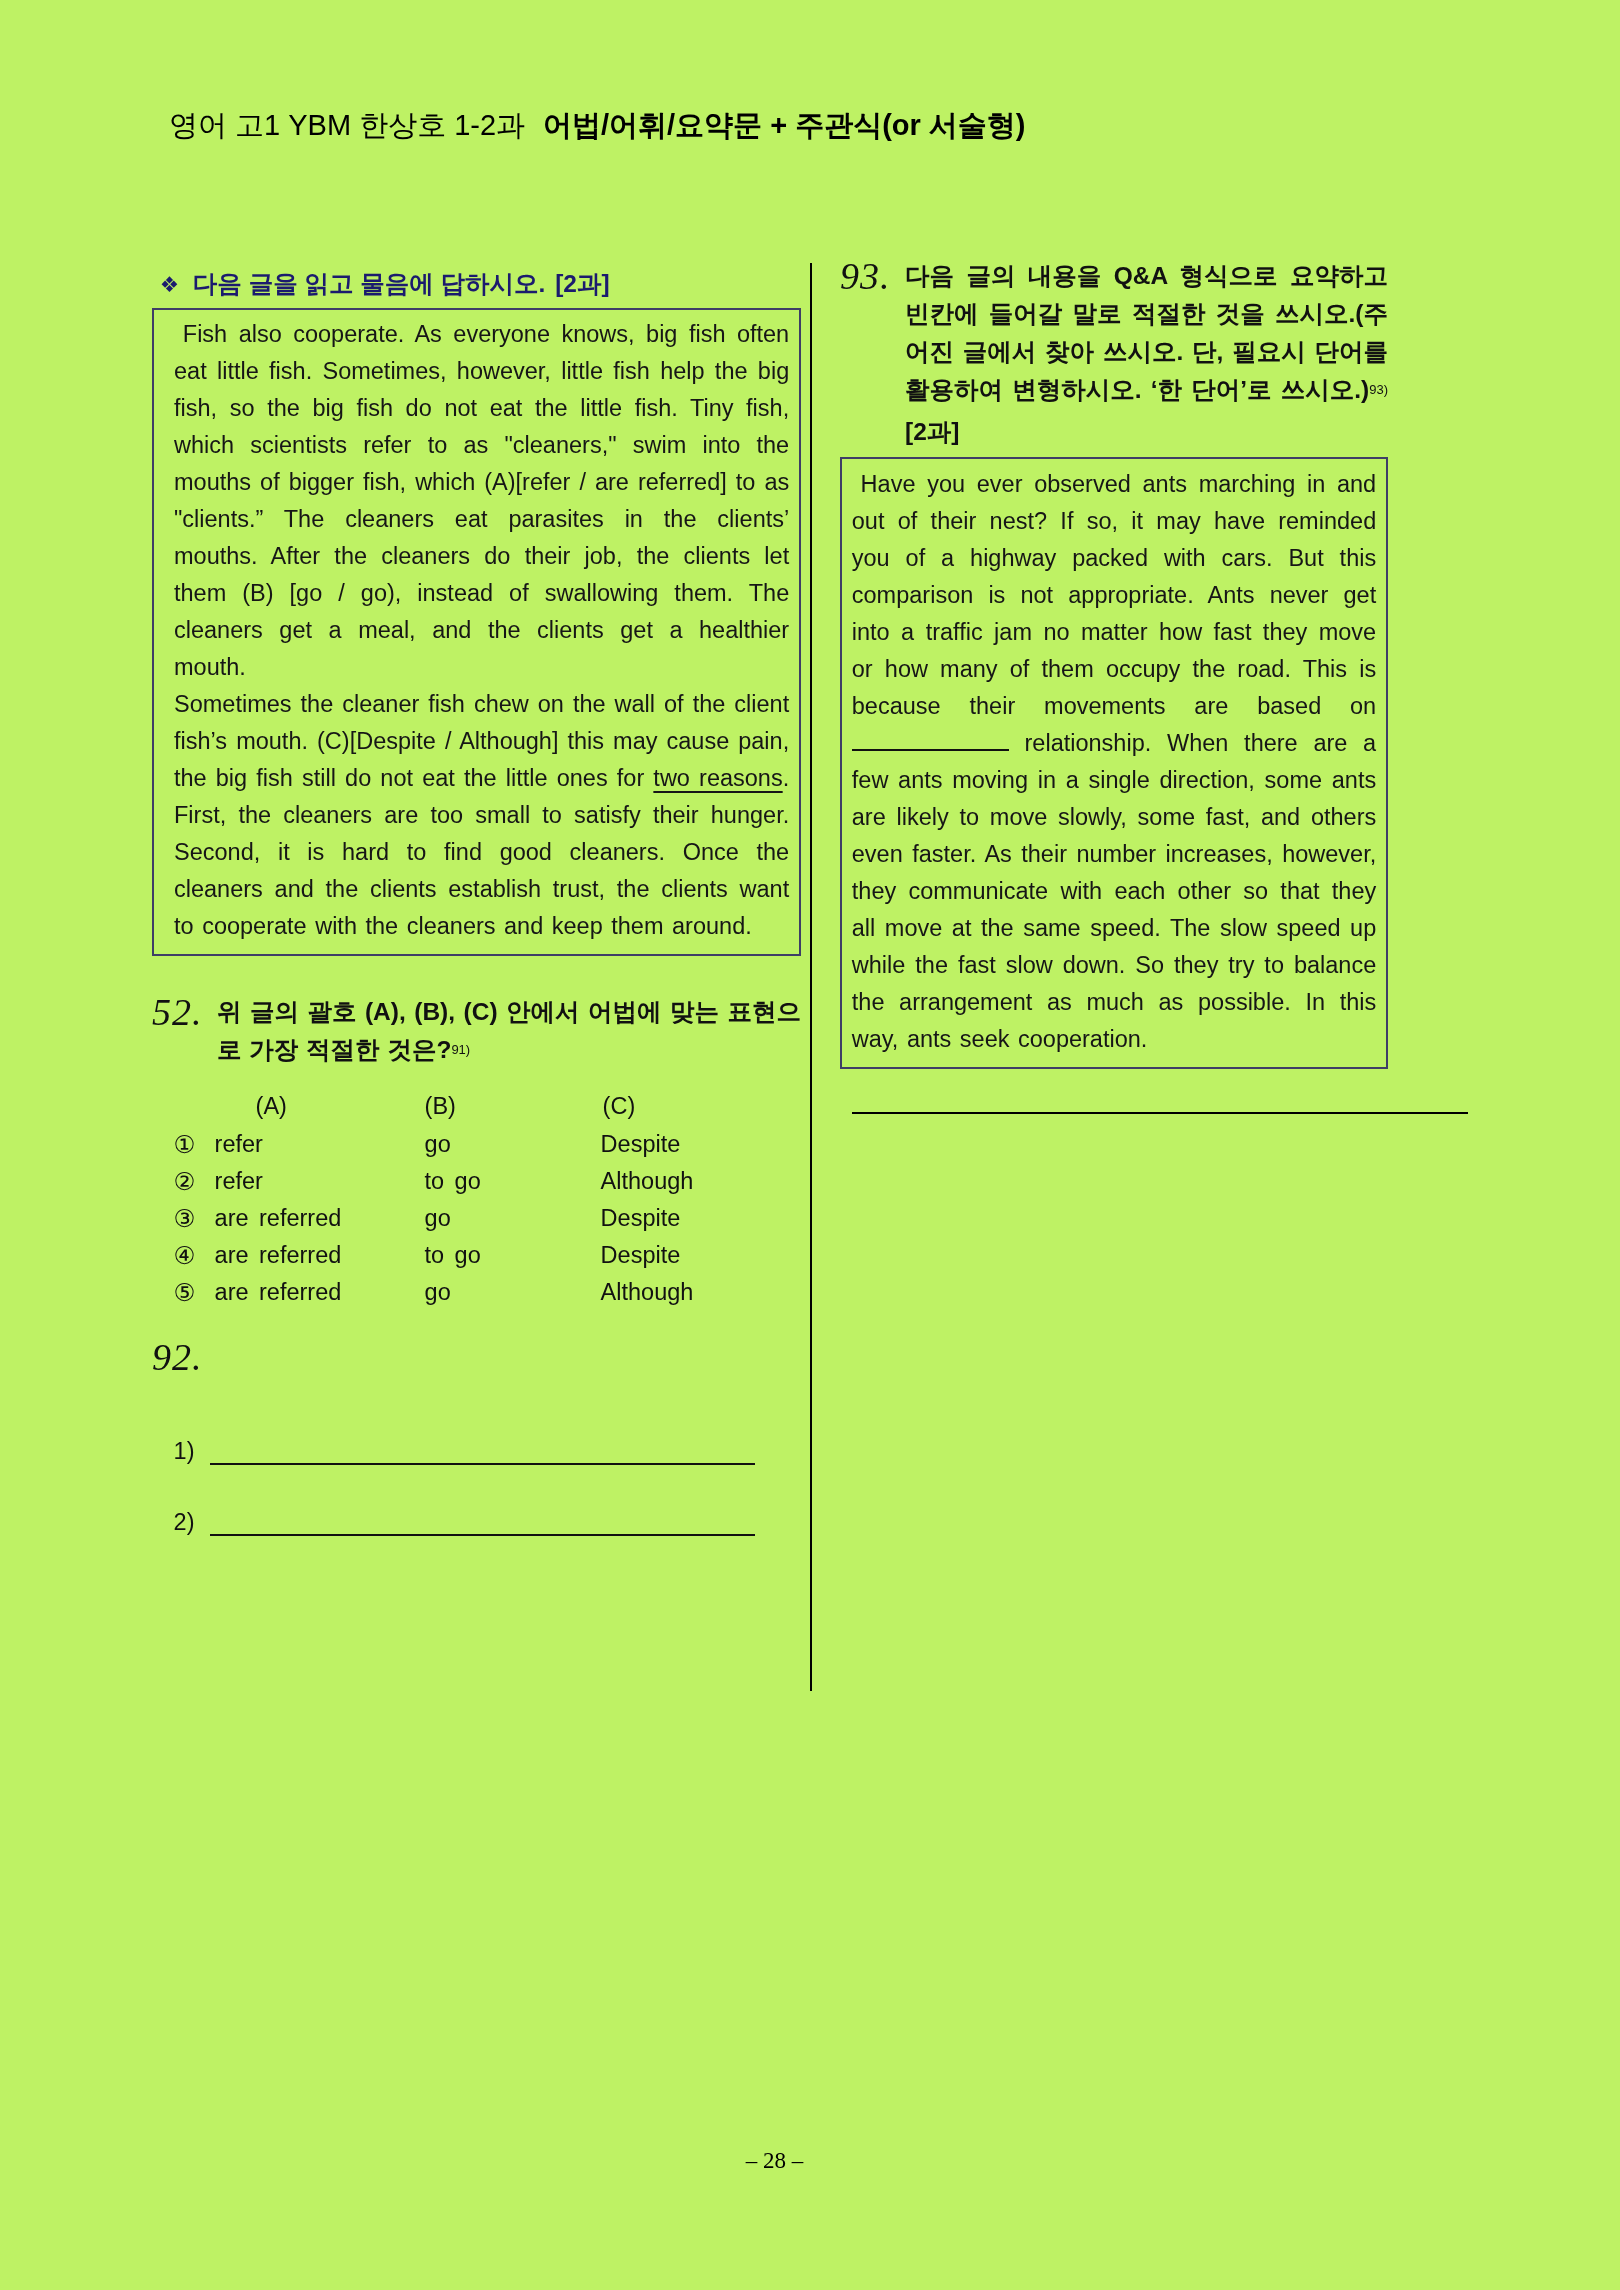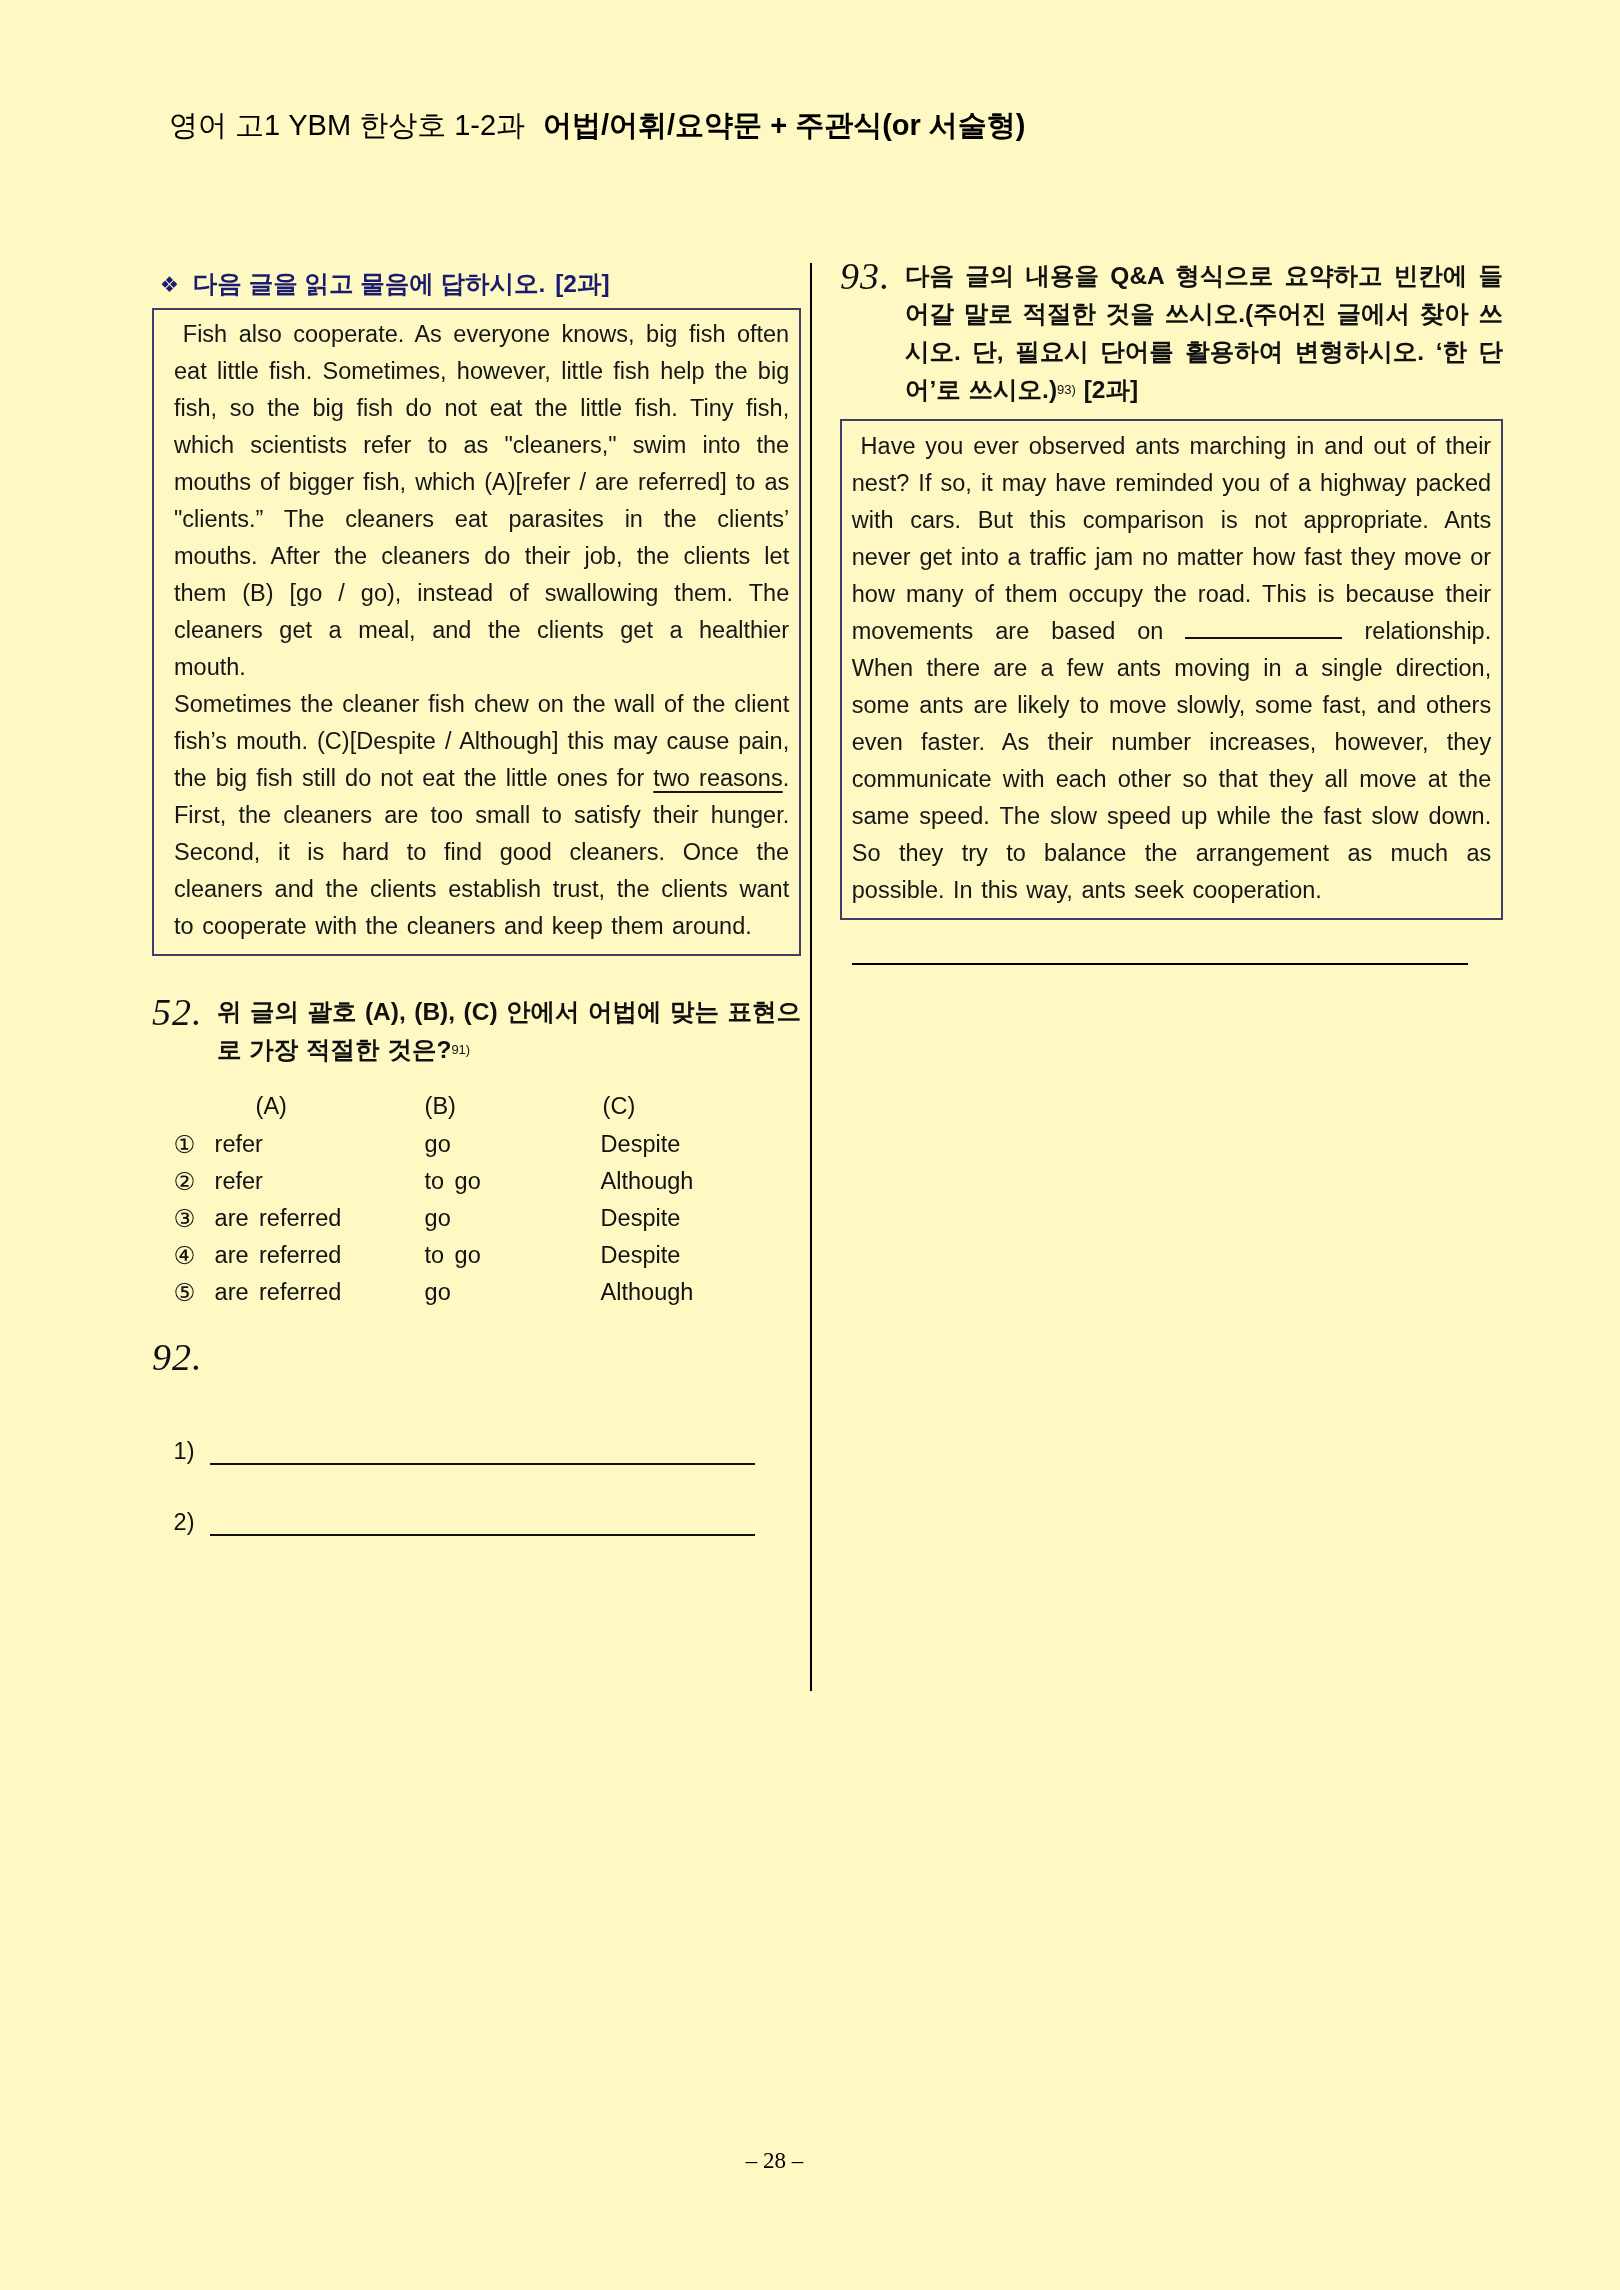--- a/index.html
+++ b/index.html
@@ -1,41 +1,41 @@
 <!DOCTYPE html>
 <html><head>
 <meta charset="utf-8">
 <style>
   html,body { margin:0; padding:0; background:#e8e8e8; }
   .page {
     position: relative;
     width: 1620px;
     height: 2291px;
-    background: #fef9c3;
+    background: #bef264;
     font-family: "Liberation Sans", "DejaVu Sans", sans-serif;
     color: #111111;
     overflow: hidden;
   }
 
   
   .doc-header {
     position: absolute;
     left: 169px;
     top: 106px;
     font-size: 29px;
     letter-spacing: 0px;
     white-space: nowrap;
     color: #000;
   }
   .doc-header .hdr-bold { font-weight: 700; margin-left: 9.8px; }
 
   
   .col { position: absolute; top: 257px; }
   .col-left  { left: 152px; width: 649px; }
-  .col-right { left: 840px; width: 663px; }
+  .col-right { left: 840px; width: 548px; }
   .col-divider {
     position: absolute;
     left: 810px;
     top: 263px;
     width: 2px;
     height: 1428px;
     background: #000;
   }
 
   

